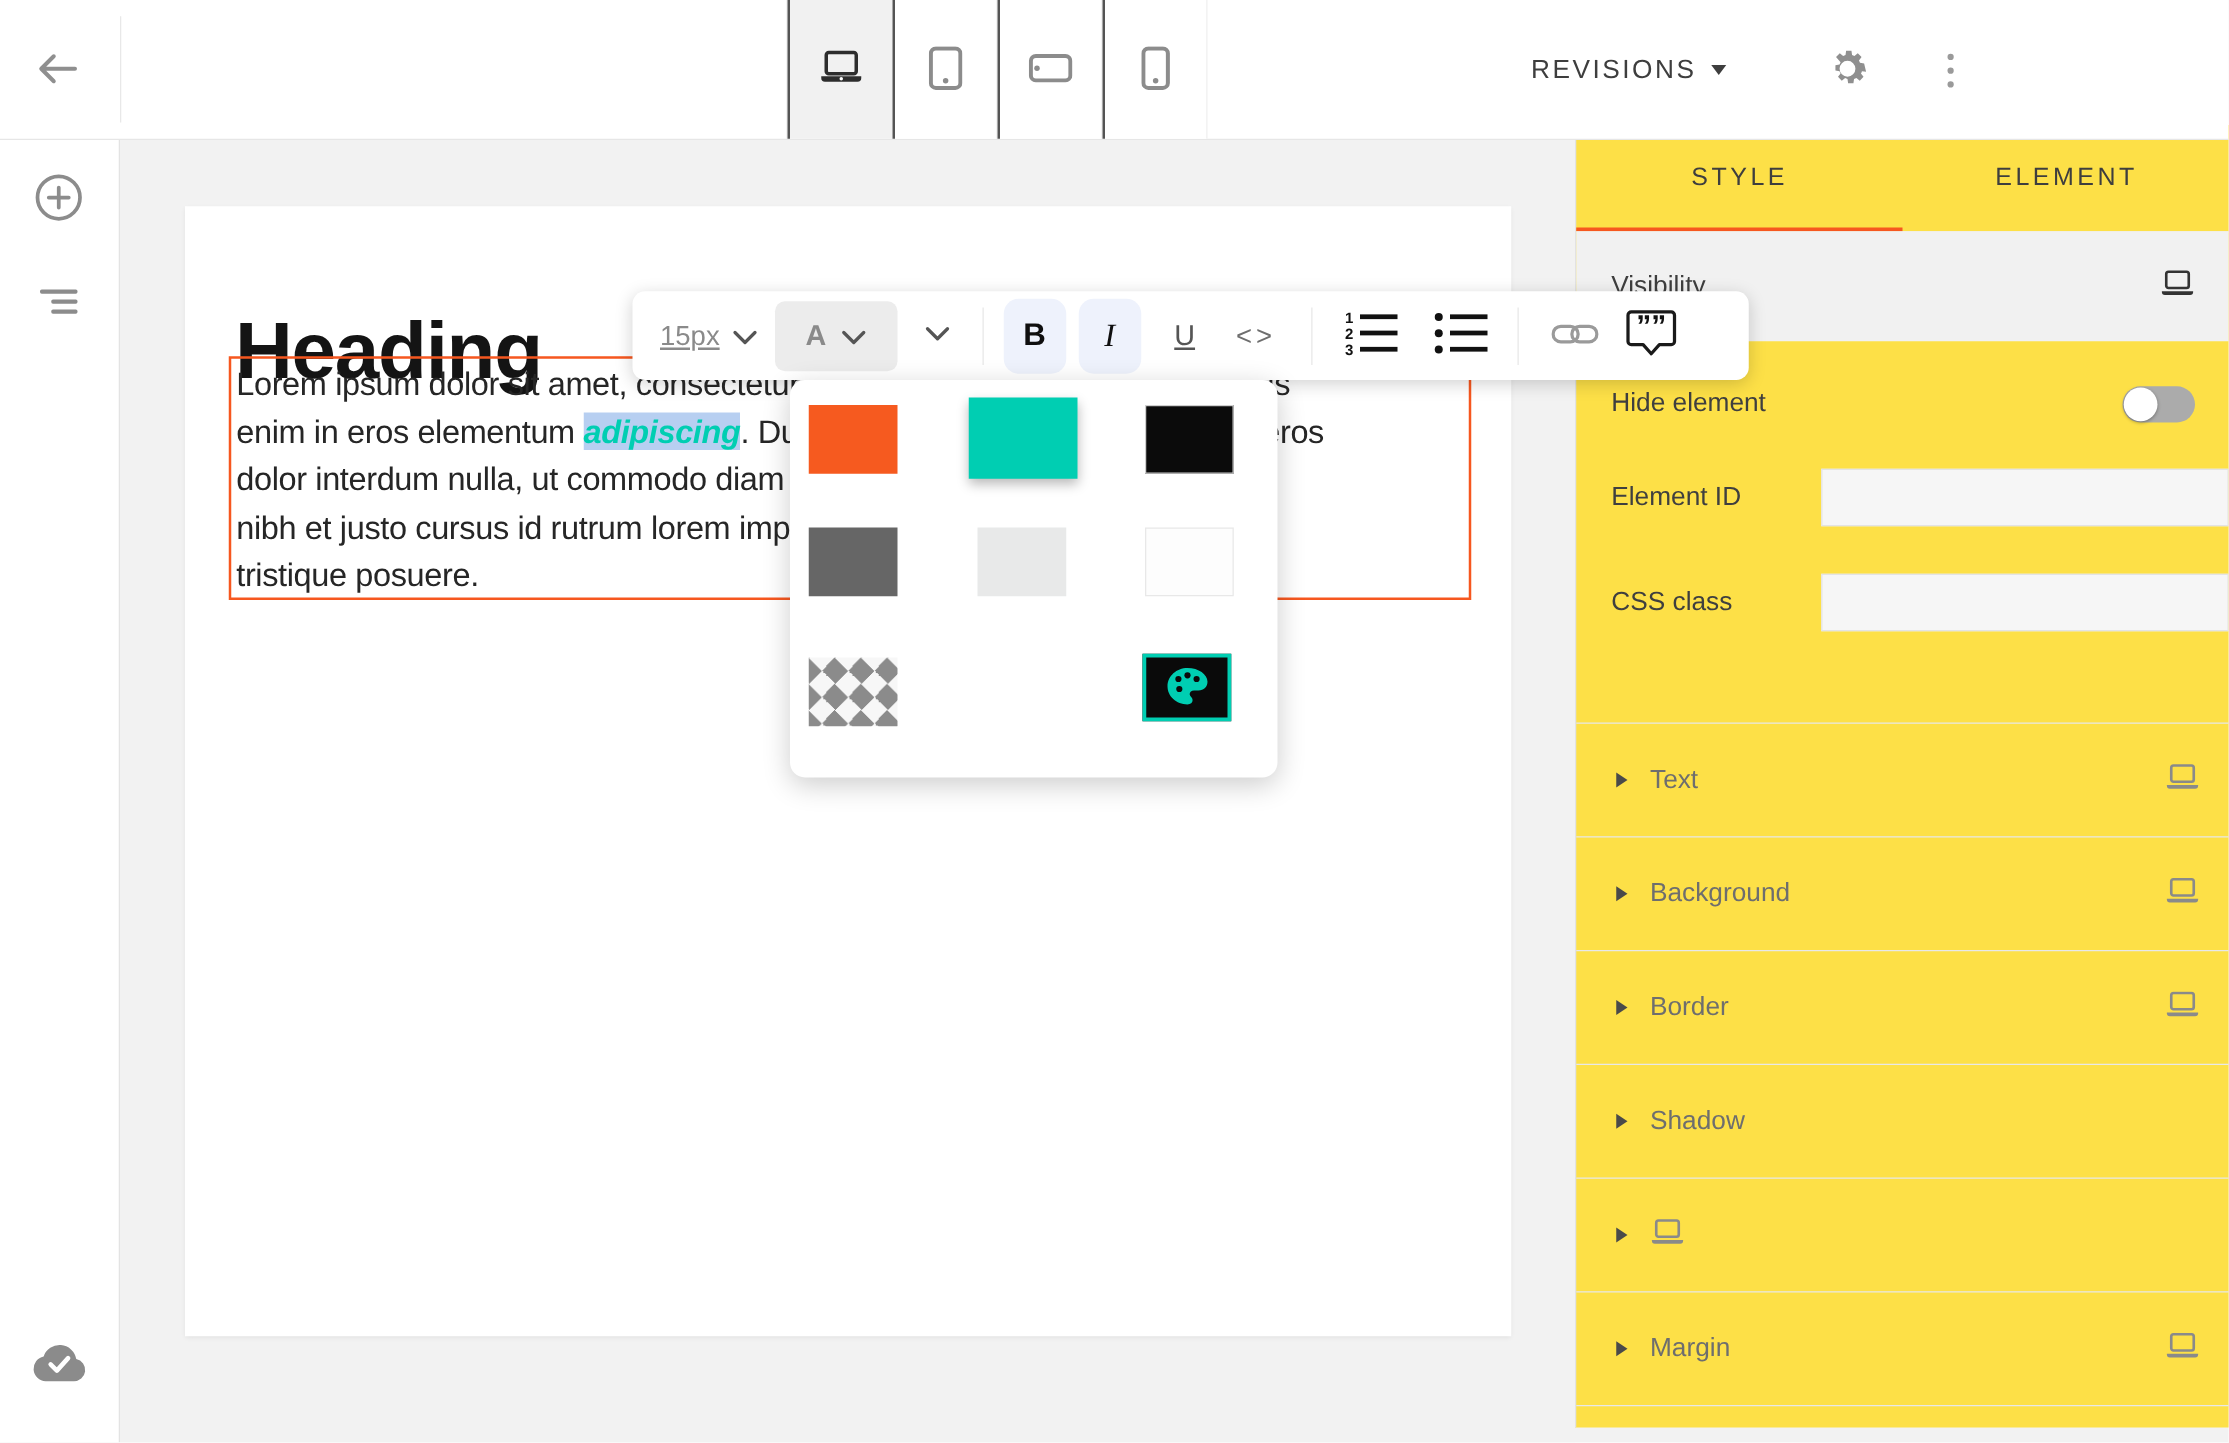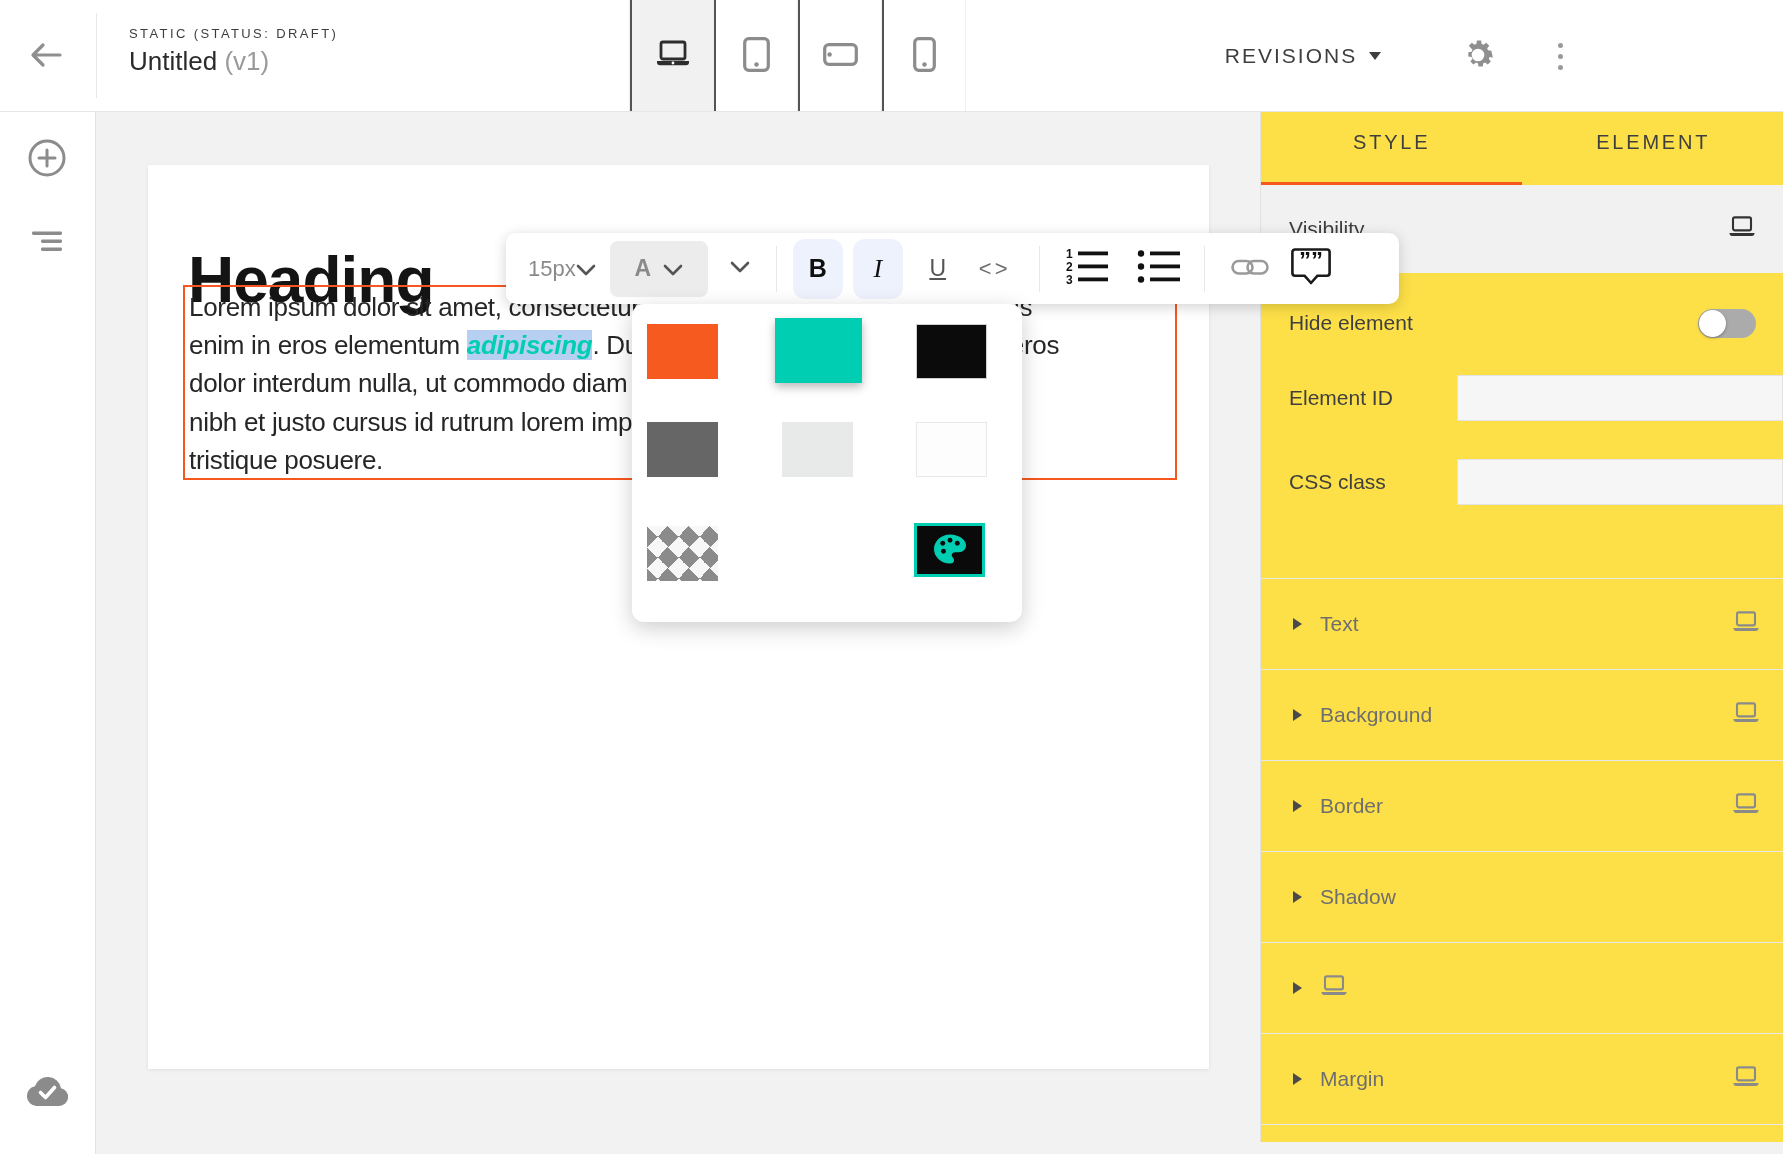--- a/index.html
+++ b/index.html
@@ -49,21 +49,21 @@
   .para-block{position:absolute;left:35px;top:120px;width:982px;height:189px;border:2px solid #f6571f;
               padding:1px 4px;cursor:text;}
   .para-line{white-space:nowrap;font-size:26px;line-height:38.2px;color:#262626;letter-spacing:-0.3px;}
   .hl{color:#00ceb2;font-style:italic;font-weight:bold;background:#b7cff1;}
 
   
   .floating-toolbar{position:absolute;left:506px;top:233px;width:893px;height:71px;background:#fff;border-radius:10px;
                     box-shadow:0 3px 14px rgba(0,0,0,.18);z-index:40;display:flex;align-items:center;padding:0;}
   .tb-item{background:none;border:none;cursor:pointer;display:flex;align-items:center;justify-content:center;
            font-family:inherit;padding:0;}
-  .fontsize-ctrl{margin-left:22px;font-size:22px;color:#8a8a8a;}
+  .fontsize-ctrl{margin-left:22px;gap:10px;font-size:22px;color:#8a8a8a;text-decoration:underline;}
   .color-ctrl{margin-left:14px;width:98px;height:56px;background:#ececec;border-radius:8px;gap:12px;
               font-size:23px;font-weight:600;color:#8a8a8a;}
   .chev-only{margin-left:14px;width:36px;height:56px;}
   .v-div{width:1px;height:46px;background:#e8e8e8;margin:0 0 0 18px;}
   .fmt-b{margin-left:16px;width:50px;height:60px;border-radius:12px;background:#eef2fc;font-size:25px;font-weight:bold;color:#0f0f0f;}
   .fmt-i{margin-left:10px;width:50px;height:60px;border-radius:12px;background:#eef2fc;
          font-family:"Liberation Serif",serif;font-style:italic;font-size:26px;color:#0f0f0f;}
   .fmt-u{margin-left:14px;width:42px;height:60px;font-size:23px;color:#555;text-decoration:underline;}
   .fmt-code{margin-left:10px;width:52px;height:60px;font-size:22px;color:#6e6e6e;letter-spacing:3px;}
   .ol-btn{margin-left:20px;width:54px;height:60px;}
@@ -120,27 +120,20 @@
   <header class="topbar">
     <button class="back-btn">
       <span>
         <svg width="36" height="28" viewBox="0 0 36 28">
             <path d="M32 14 H6 M15 4 L5 14 l10 10" stroke="#8f8f8f" stroke-width="3.2" fill="none" stroke-linecap="round" stroke-linejoin="round"></path>
           </svg>
       </span>
     </button>
     <div class="tb-div d1"></div>
 
-    <div class="title-block">
-      <div class="status-label">STATIC (STATUS: DRAFT)</div>
-      <div class="doc-title">
-        <span>Untitled</span>
-        <span class="doc-version">(v1)</span>
-      </div>
-    </div>
 
     <div class="devices">
       <button class="device-btn active">
         <span>
           <svg width="38" height="28" viewBox="0 0 38 28">
               <rect x="7" y="2" width="24" height="17" rx="2" fill="none" stroke="#2d2d2d" stroke-width="2.8"></rect>
               <path d="M3 21 h32 v1.3 a3 3 0 0 1 -3 3 H6 a3 3 0 0 1 -3 -3 z" fill="#2d2d2d"></path>
               <circle cx="19" cy="23" r="1.4" fill="#fff"></circle>
             </svg>
         </span>

